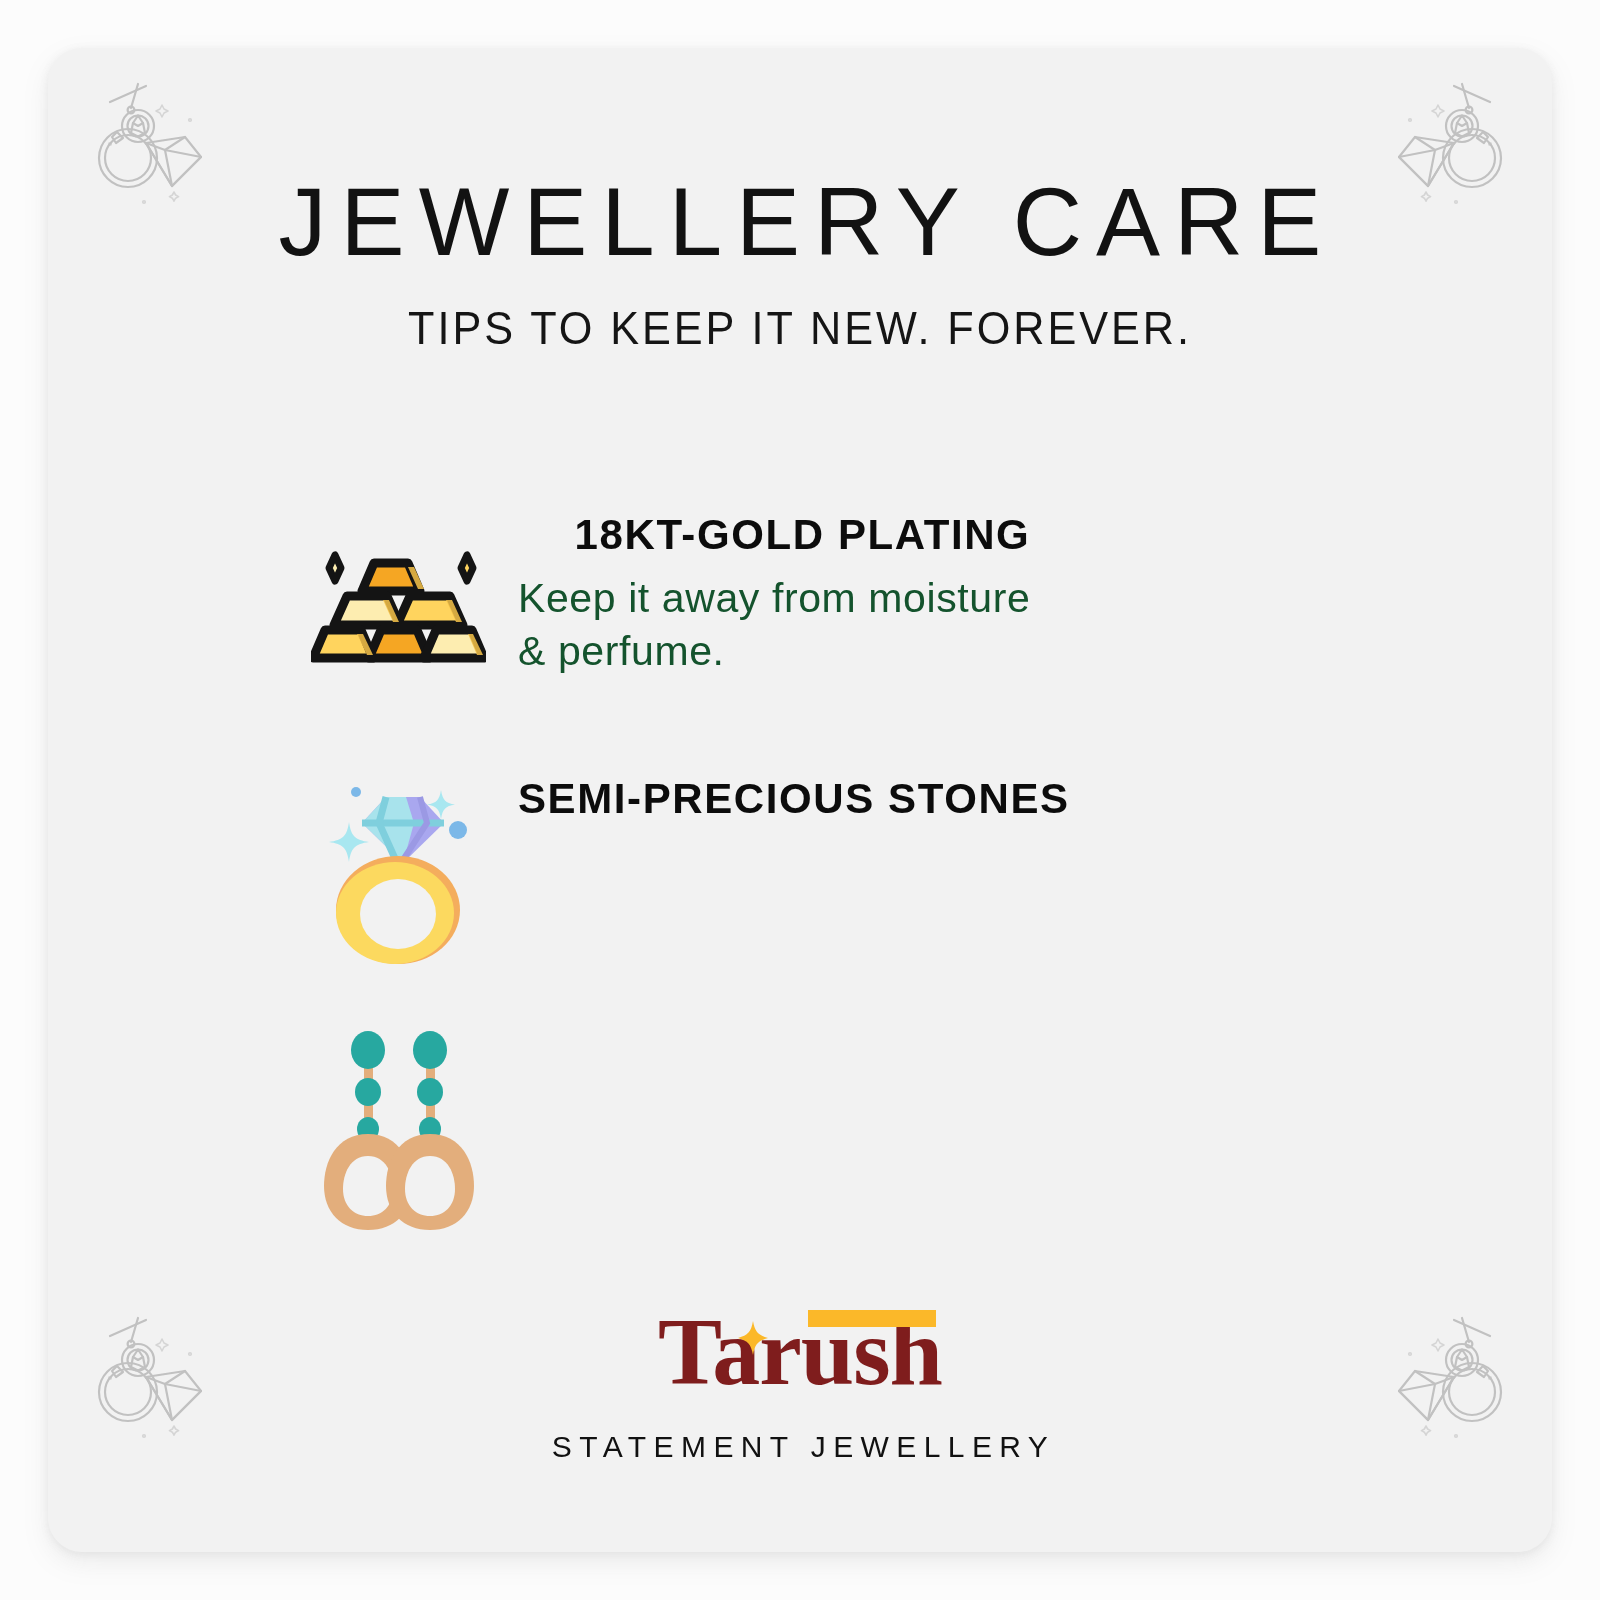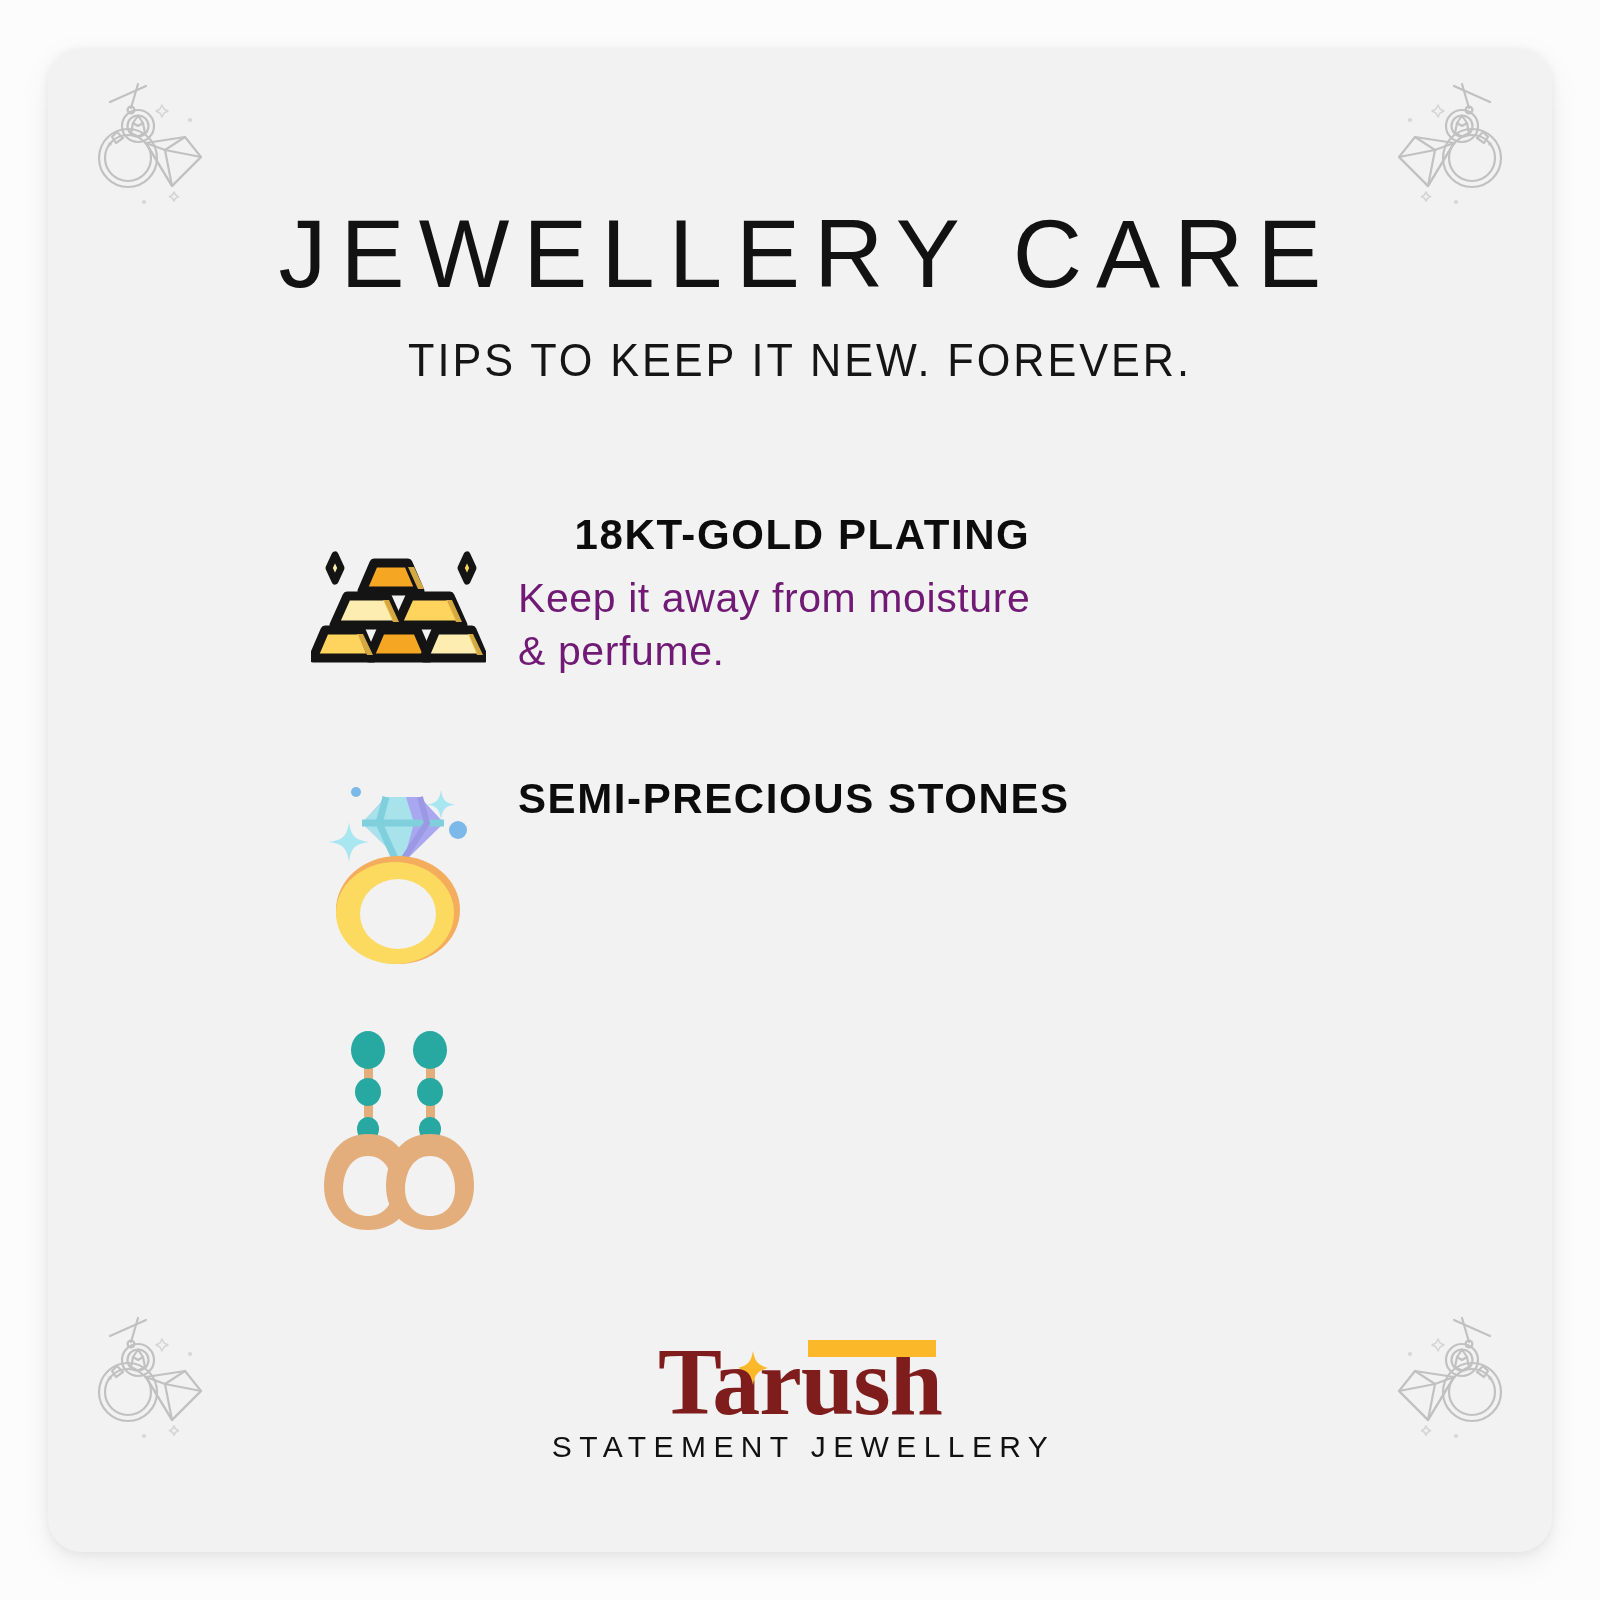--- a/index.html
+++ b/index.html
@@ -48,21 +48,20 @@
   .corner-tr { right: 38px; top: 32px;  transform: scaleX(-1); }
   .corner-bl { left: 38px;  bottom: 78px; }
   .corner-br { right: 38px; bottom: 78px; transform: scaleX(-1); }
 
   
   .header {
     position: absolute;
     left: 0; right: 0;
     top: 122px;
     text-align: center;
-    margin-top: 32px;
   }
   .title {
     margin: 0;
     font-family: "Liberation Sans", sans-serif;
     font-size: 96px;
     font-weight: 300;
     letter-spacing: 14px;
     color: #121212;
     line-height: 1.08;
     padding-left: 14px;
@@ -111,21 +110,21 @@
     line-height: 1.1;
     white-space: nowrap;
     text-align: right;
   }
   .tip-body {
     margin-top: 14px;
     font-family: "Liberation Sans Narrow", "Liberation Sans", sans-serif;
     font-size: 41px;
     font-weight: 400;
     letter-spacing: 0.6px;
-    color: #701a75;
+    color: #14532d;
     line-height: 1.28;
     white-space: pre-line;
   }
 
   
   .footer {
     position: absolute;
     left: 0; right: 0;
     bottom: 88px;
     text-align: center;
@@ -155,20 +154,21 @@
   }
   .logo-spark {
     position: absolute;
     left: 50%;
     margin-left: -62px;
     top: 17px;
     width: 30px;
     height: 34px;
   }
   .tagline {
+    margin-top: 30px;
     font-family: "Liberation Sans", sans-serif;
     font-size: 30px;
     font-weight: 400;
     letter-spacing: 7.4px;
     color: #111111;
     padding-left: 7px;
   }
 </style>
 </head>
 <body>

